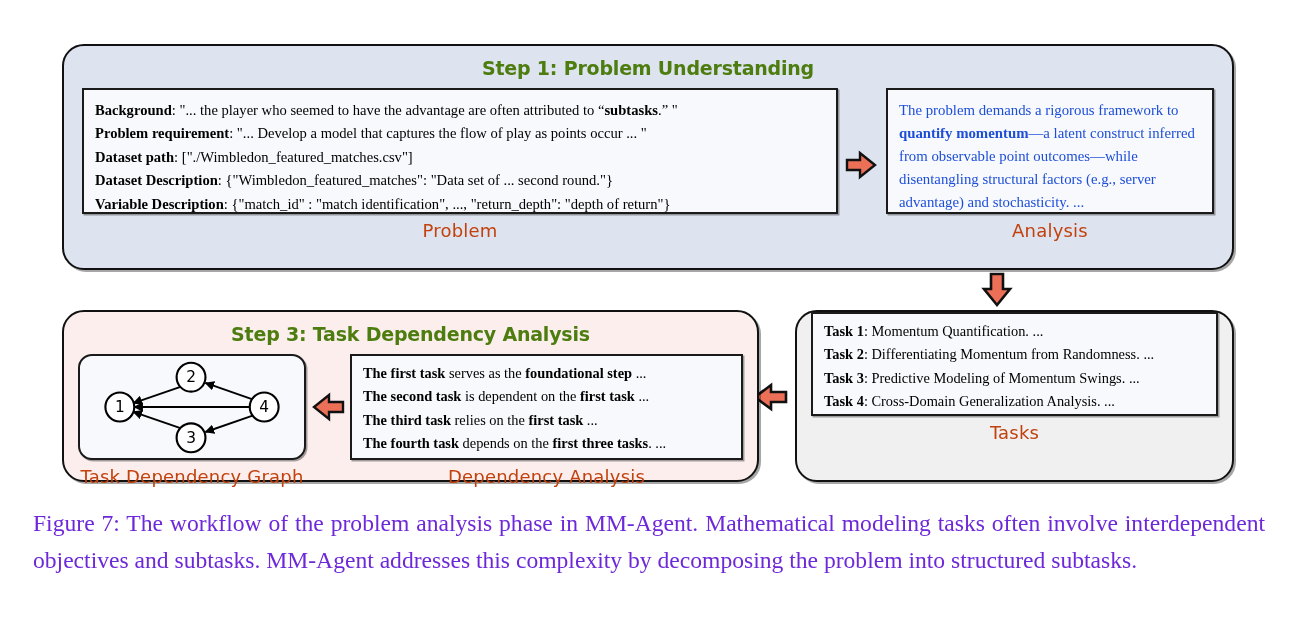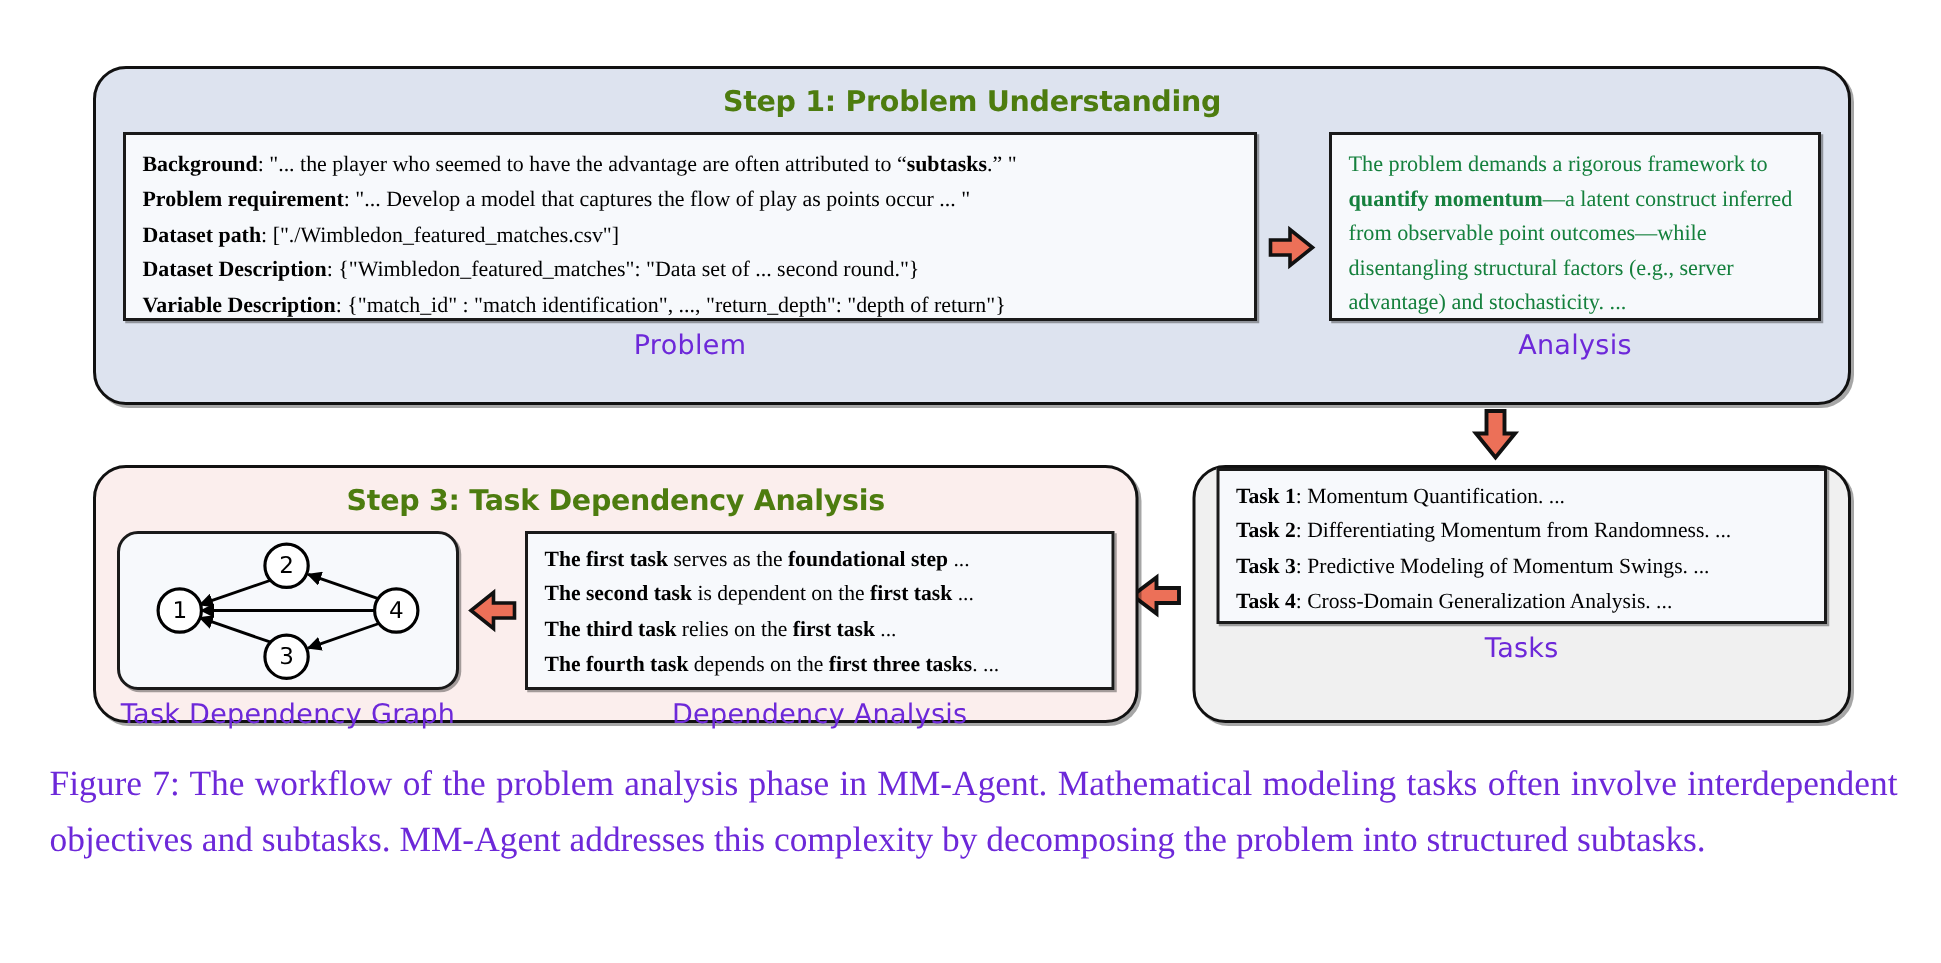--- a/index.html
+++ b/index.html
@@ -34,21 +34,21 @@
   .inner-box {
     background: #f7f9fc;
     border: 2px solid #1a1a1a;
     box-shadow: 1.5px 1.5px 0 rgba(0,0,0,0.35);
     padding: 9px 11px 10px 11px;
   }
   .caption-label {
     text-align: center;
     font-family: "DejaVu Sans", sans-serif;
     font-size: 18px;
-    color: #6d28d9;
+    color: #c2410c;
     padding-top: 6px;
     letter-spacing: 0.2px;
   }
 
   
   #step1 {
     left: 62px; top: 44px; width: 1172px; height: 226px;
     background: #dde3ef;
   }
   #step1 .row {
@@ -70,21 +70,21 @@
     font-size: 14.6px;
     line-height: 23.4px;
     white-space: nowrap;
     color: #000;
   }
   .kv-line b { font-weight: bold; }
 
   .analysis-text {
     font-size: 14.8px;
     line-height: 23px;
-    color: #15803d;
+    color: #1d4ed8;
   }
   .analysis-text b { font-weight: bold; }
 
   
   #step2 {
     left: 795px; top: 310px; width: 439px; height: 172px;
     background: #f0f0f0;
   }
   #step2 .inner-wrap { padding: 0 14px; }
   #tasks-box { height: 104px; padding-top: 6px; }

